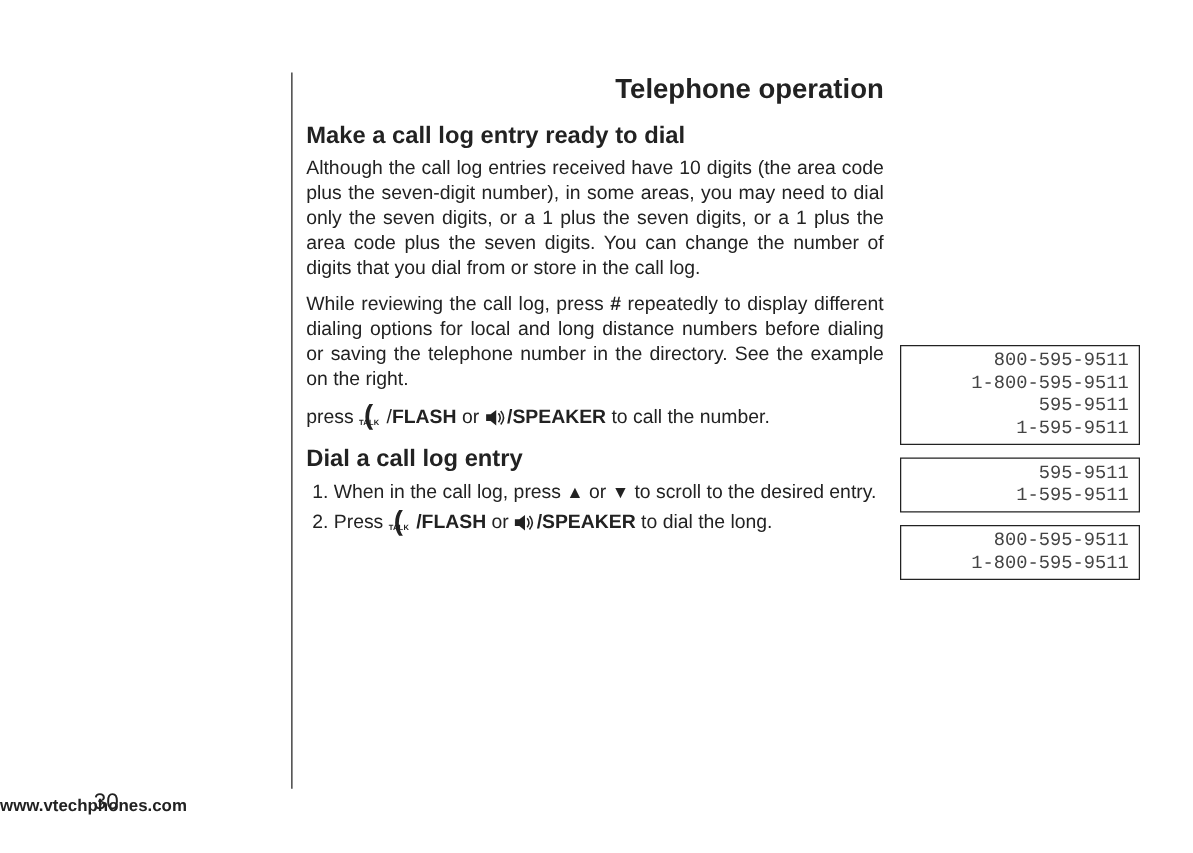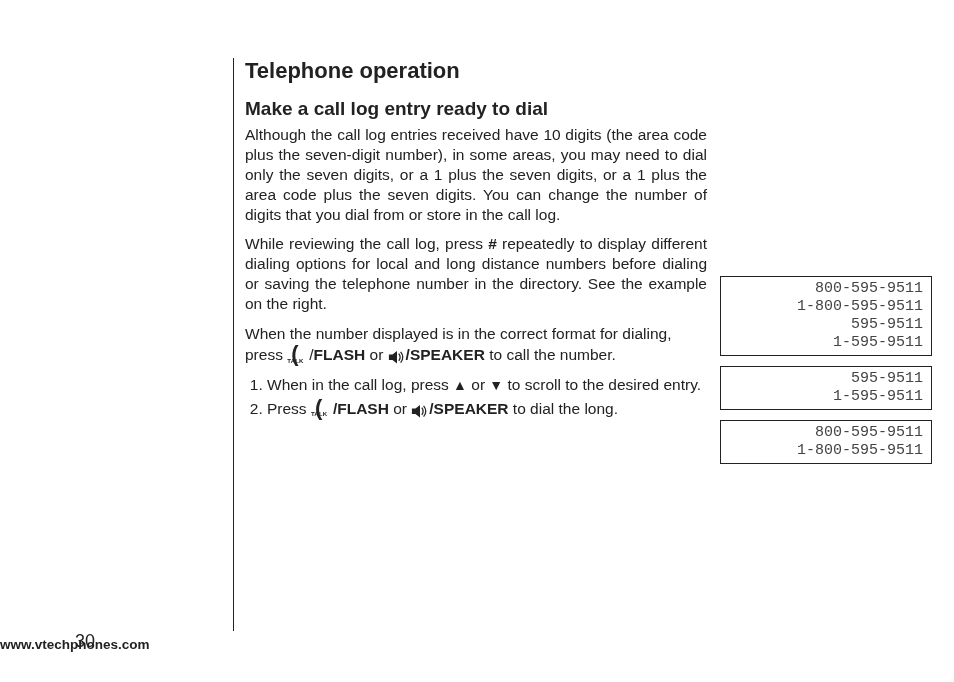--- a/index.html
+++ b/index.html
@@ -29,20 +29,21 @@
     position: absolute;
     left: 245px;
     top: 58px;
     width: 462px;
   }
   h1.title {
     font-size: 22px;
     font-weight: bold;
     margin: 0 0 14px 0;
     line-height: 1.2;
+    text-align: right;
   }
   h2.section {
     font-size: 19px;
     font-weight: bold;
     margin: 1px 0 4px 0;
     line-height: 1.2;
   }
   p.body {
     font-size: 15.5px;
     line-height: 1.28;
@@ -94,21 +95,21 @@
   .arrow {
     display: inline-block;
     font-size: 14px;
     line-height: 1;
   }
   
   .examples {
     position: absolute;
     left: 720px;
     top: 276px;
-    width: 212px;
+    width: 192px;
   }
   .example-box {
     border: 1px solid #222;
     padding: 3px 8px 3px 0;
     margin-bottom: 10px;
     font-family: "Courier New", monospace;
     font-size: 15px;
     line-height: 1.2;
     text-align: right;
     color: #444;
@@ -147,30 +148,30 @@
 
     <h2 class="section">Make a call log entry ready to dial</h2>
 
     <p class="body">Although the call log entries received have 10 digits (the area code plus the seven-digit number), in some areas, you may need to dial only the seven digits, or a 1 plus the seven digits, or a 1 plus the area code plus the seven digits. You can change the number of digits that you dial from or store in the call log.</p>
 
     <p class="body">
       <span>While reviewing the call log, press </span><span class="inline-bold">#</span><span> repeatedly to display different dialing options for local and long distance numbers before dialing or saving the telephone number in the directory. See the example on the right.</span>
     </p>
 
 
-    <p class="body" style="margin-bottom:2px;">When the number displayed is in the correct format for dialing,</p>
 
     <p class="body">
       <span>press </span><span class="talk-icon"><span class="paren">(</span><span class="talk-txt">TALK</span></span>/<span class="inline-bold">FLASH</span><span> or  </span><span class="speaker-icon"><svg viewBox="0 0 20 16">
             <polygon points="1,5 5,5 10,1 10,15 5,11 1,11" fill="#222"></polygon>
             <path d="M12,4 Q15,8 12,12" stroke="#222" stroke-width="1.4" fill="none"></path>
             <path d="M14,2 Q19,8 14,14" stroke="#222" stroke-width="1.4" fill="none"></path>
           </svg></span><span class="inline-bold">/SPEAKER</span><span> to call the number.</span>
     </p>
 
+    <h2 class="section" style="margin-top:14px;">Dial a call log entry</h2>
 
     <ol class="steps">
       <li>
         <span>When in the call log, press </span><span class="arrow">▲</span><span> or </span><span class="arrow">▼</span><span> to scroll to the desired entry.</span>
       </li>
       <li>
         <span>Press </span><span class="talk-icon"><span class="paren">(</span><span class="talk-txt">TALK</span></span><span class="inline-bold">/FLASH</span><span> or </span><span class="speaker-icon"><svg viewBox="0 0 20 16">
               <polygon points="1,5 5,5 10,1 10,15 5,11 1,11" fill="#222"></polygon>
               <path d="M12,4 Q15,8 12,12" stroke="#222" stroke-width="1.4" fill="none"></path>
               <path d="M14,2 Q19,8 14,14" stroke="#222" stroke-width="1.4" fill="none"></path>

